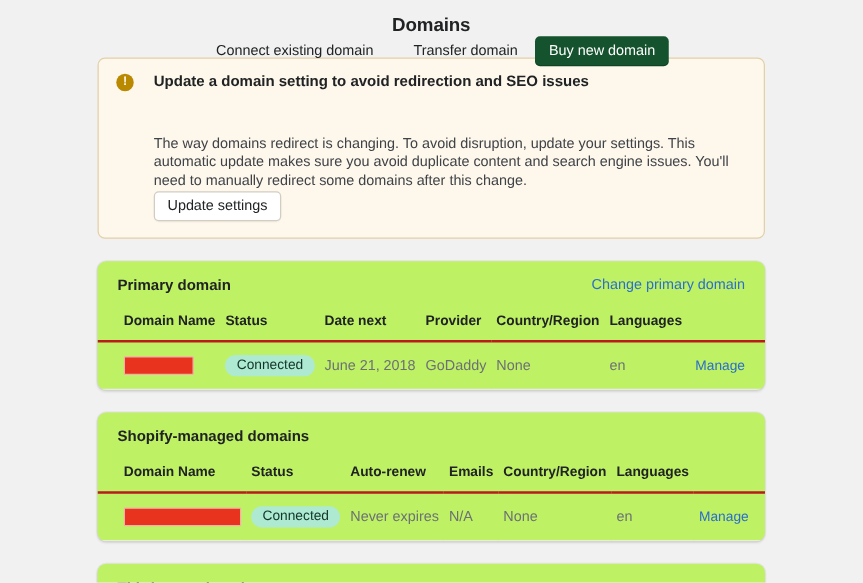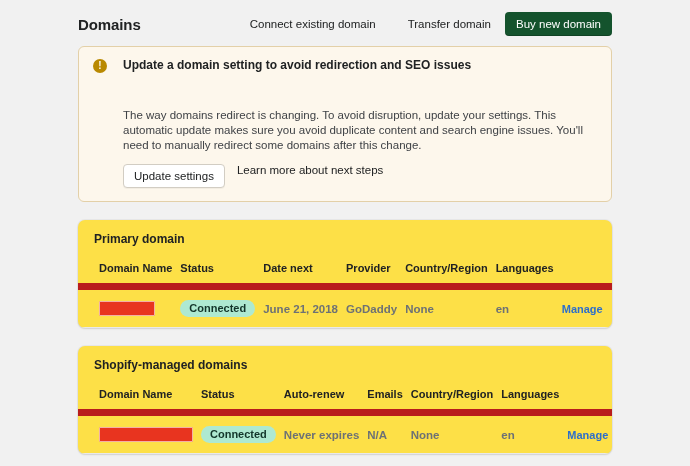--- a/index.html
+++ b/index.html
@@ -15,20 +15,21 @@
     position: relative;
   }
 
   
   .page-header {
     display: flex;
     align-items: center;
     justify-content: space-between;
     padding: 12px 78px 10px 78px;
     height: 46px;
+    flex-direction: column;
   }
   .page-title {
     font-size: 15px;
     font-weight: bold;
     color: #202223;
     letter-spacing: -0.1px;
   }
   .header-actions {
     display: flex;
     align-items: center;
@@ -96,23 +97,22 @@
     margin-bottom: 4px;
   }
   .banner-text {
     font-size: 11.5px;
     line-height: 15px;
     color: #3f4246;
     max-width: 460px;
     margin-top: 36px;
   }
   .banner-actions {
-    margin-top: 11px;
-    display: flex;
-    align-items: flex-start;
+    display: flex;
+    align-items: flex-end;
     gap: 12px;
   }
   .btn-secondary {
     background: #ffffff;
     border: 1px solid #d2cdc3;
     border-radius: 4px;
     font-size: 11.5px;
     color: #202223;
     padding: 5px 10px;
     cursor: pointer;
@@ -120,21 +120,21 @@
     box-shadow: 0 1px 0 rgba(0,0,0,0.04);
   }
   .banner-link {
     font-size: 11.5px;
     color: #202223;
     cursor: pointer;
   }
 
   
   .card {
-    background: #fde047;
+    background: #bef264;
     border-radius: 7px;
     box-shadow: 0 0 0 1px rgba(0,0,0,0.04), 0 1px 2px rgba(0,0,0,0.10);
     margin-bottom: 18px;
     overflow: hidden;
   }
   .card-head {
     display: flex;
     align-items: center;
     justify-content: space-between;
     padding: 12px 16px 4px 16px;
@@ -163,24 +163,23 @@
     padding: 12px 4px 9px 4px;
     white-space: nowrap;
   }
   thead th:first-child { padding-left: 21px; margin-left: 29px; }
   thead th:last-child  { padding-right: 16px; }
 
   tbody td {
     font-size: 11.5px;
     color: #6d7175;
     padding: 10px 4px;
-    border-top: 7px solid #b91c1c;
+    border-top: 2px solid #b91c1c;
     vertical-align: middle;
     white-space: nowrap;
-    font-weight: bold;
   }
   tbody td:first-child { padding-left: 21px; }
   tbody td:last-child  { padding-right: 16px; text-align: right; }
 
   tbody tr:last-child td { border-bottom: 1px solid #e9e9e9; }
 
   .redaction {
     display: inline-block;
     height: 15px;
     background: #e8341f;
@@ -243,28 +242,28 @@
 
 <div class="content">
 
   <div class="banner">
     <span class="banner-icon"></span>
     <div class="banner-body">
       <div class="banner-title">Update a domain setting to avoid redirection and SEO issues</div>
       <div class="banner-text">The way domains redirect is changing. To avoid disruption, update your settings. This automatic update makes sure you avoid duplicate content and search engine issues. You'll need to manually redirect some domains after this change.</div>
       <div class="banner-actions">
         <button class="btn-secondary">Update settings</button>
-        <span class="banner-link">Learn more about next steps</span>
       </div>
     </div>
   </div>
 
   <div class="card">
     <div class="card-head">
       <span class="card-title">Primary domain</span>
+      <span class="card-link">Change primary domain</span>
     </div>
     <table class="tbl-primary">
       <colgroup>
         <col class="c0">
           <col class="c1">
           <col class="c2">
           <col class="c3">
           <col class="c4">
           <col class="c5">
           <col class="c6">

